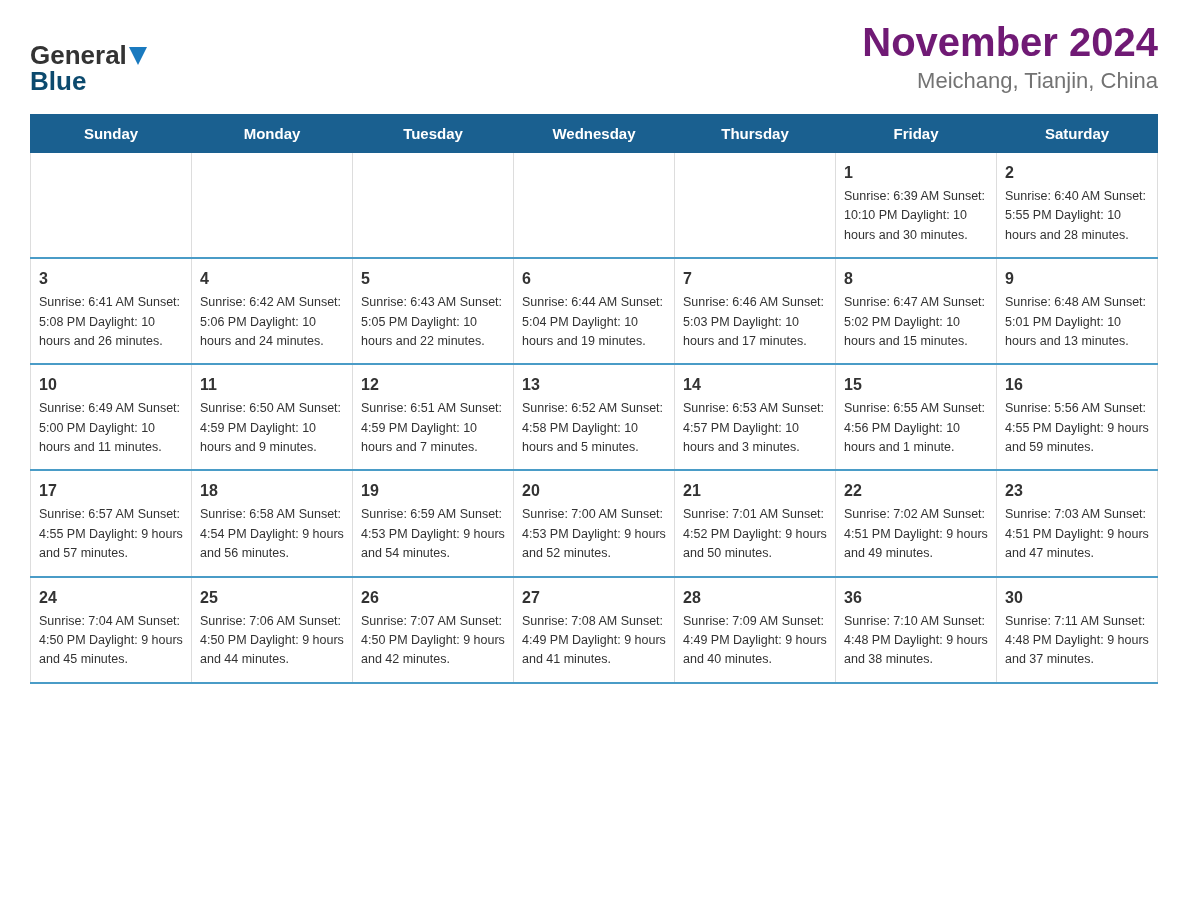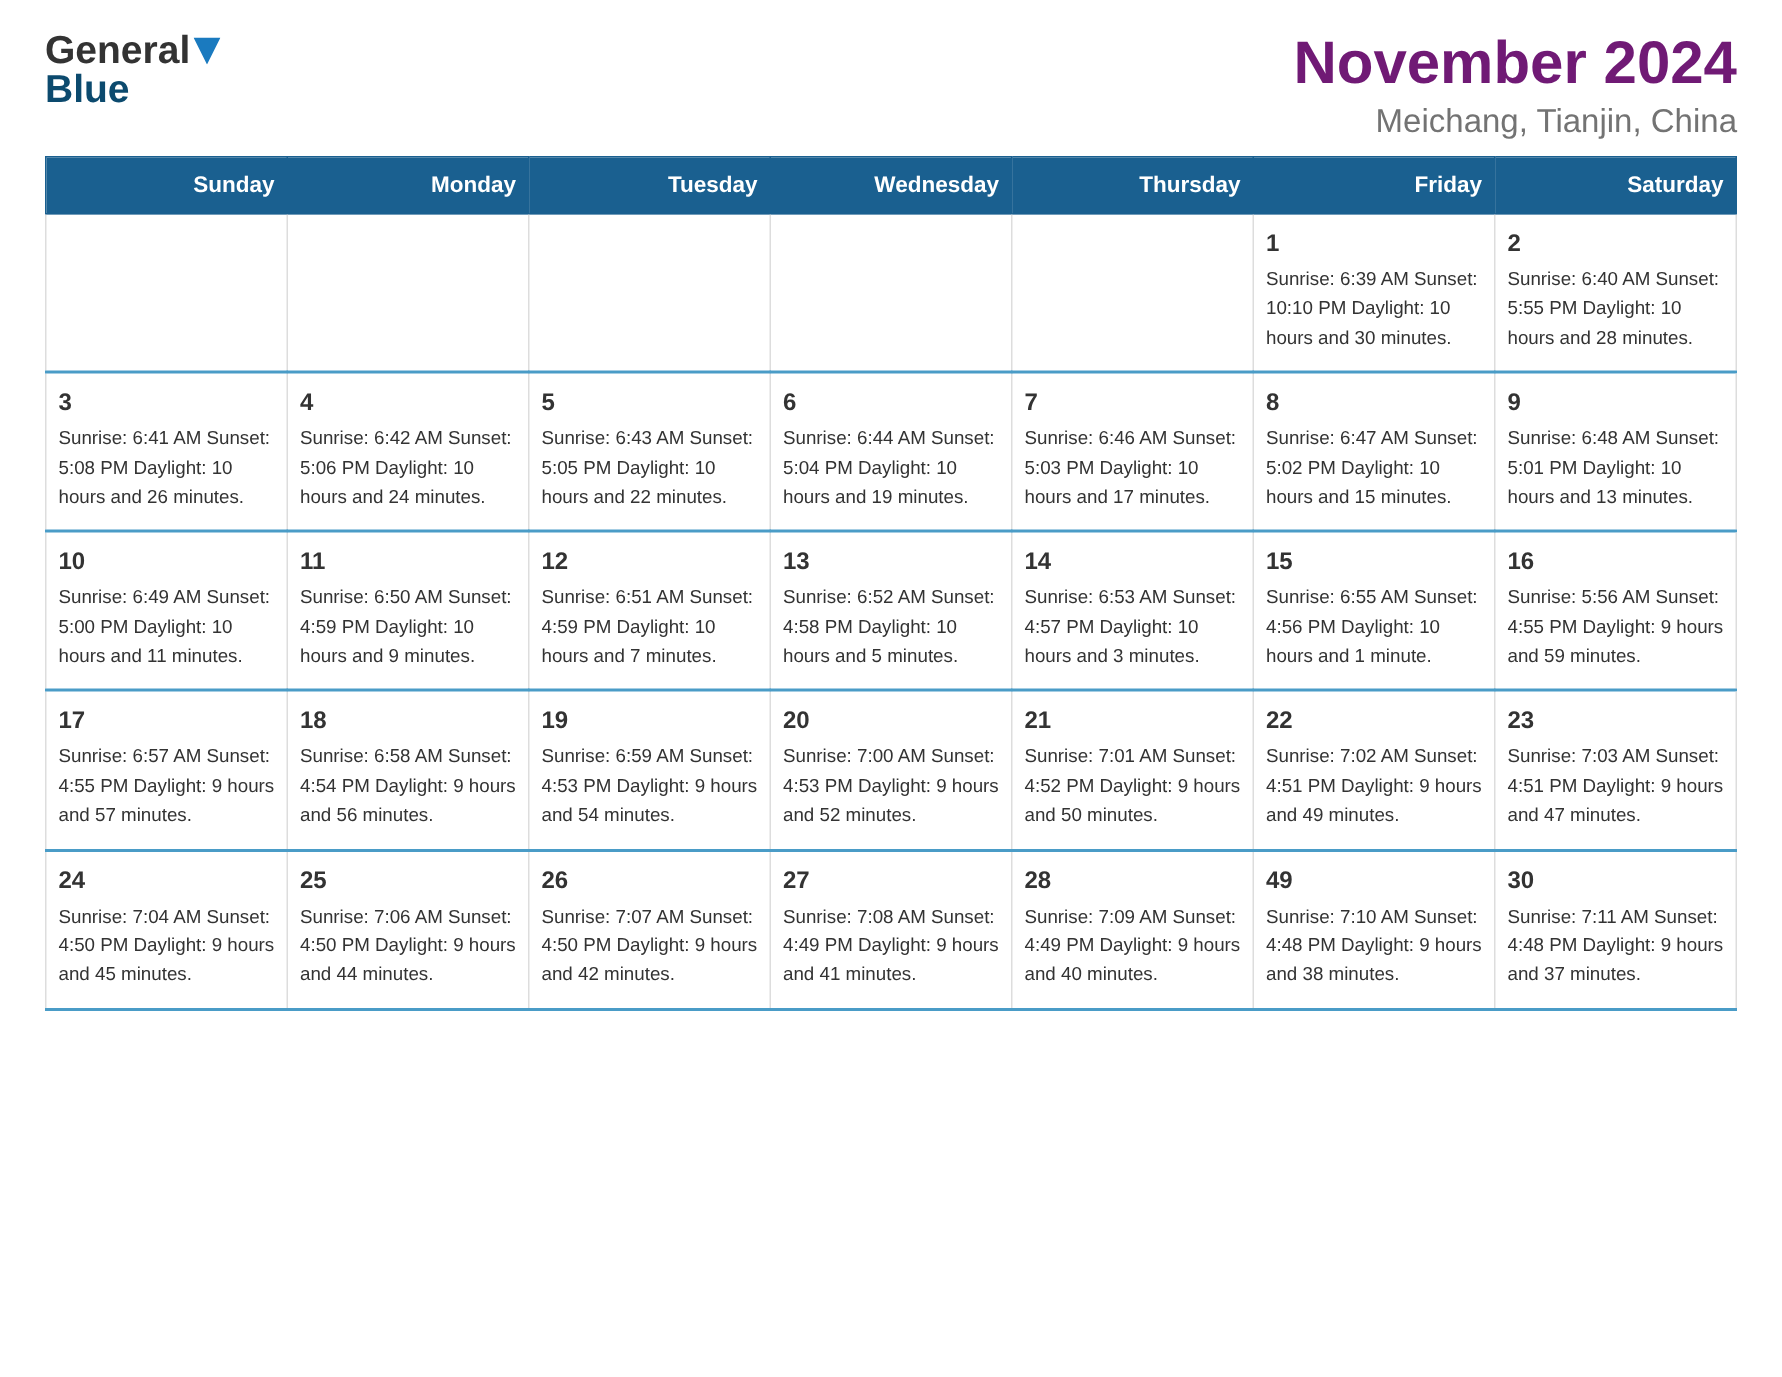--- a/index.html
+++ b/index.html
@@ -7,22 +7,22 @@
       font-family: Arial, sans-serif;
       background: #fff;
       color: #333;
       width: 1188px;
       min-height: 918px;
       padding: 20px 30px;
     }
     .header {
       display: flex;
       justify-content: space-between;
-      align-items: flex-start;
-      margin-bottom: 10px;
+      align-items: flex-end;
+      margin-bottom: 20px;
     }
     .logo {
       display: flex;
       flex-direction: column;
       align-items: flex-start;
     }
     .logo-general {
       font-size: 26px;
       font-weight: bold;
       color: #333;
@@ -53,21 +53,21 @@
     .calendar {
       width: 100%;
       border-collapse: collapse;
     }
     .calendar thead tr th {
       background-color: #1a6090;
       color: #fff;
       font-size: 15px;
       font-weight: bold;
       padding: 10px 8px;
-      text-align: right;
+      text-align: center;
       border: 1px solid #1a6090;
     }
     .calendar tbody tr {
       border-bottom: 2px solid #4a9cc7;
     }
     .calendar tbody tr td {
       vertical-align: top;
       padding: 8px 8px 12px 8px;
       border-right: 1px solid #ddd;
       border-left: 1px solid #ddd;
@@ -333,21 +333,21 @@
 and 41 minutes.</div>
         </td>
         <td>
           <span class="day-number">28</span>
           <div class="day-info">Sunrise: 7:09 AM
 Sunset: 4:49 PM
 Daylight: 9 hours
 and 40 minutes.</div>
         </td>
         <td>
-          <span class="day-number">49</span>
+          <span class="day-number">36</span>
           <div class="day-info">Sunrise: 7:10 AM
 Sunset: 4:48 PM
 Daylight: 9 hours
 and 38 minutes.</div>
         </td>
         <td>
           <span class="day-number">30</span>
           <div class="day-info">Sunrise: 7:11 AM
 Sunset: 4:48 PM
 Daylight: 9 hours

